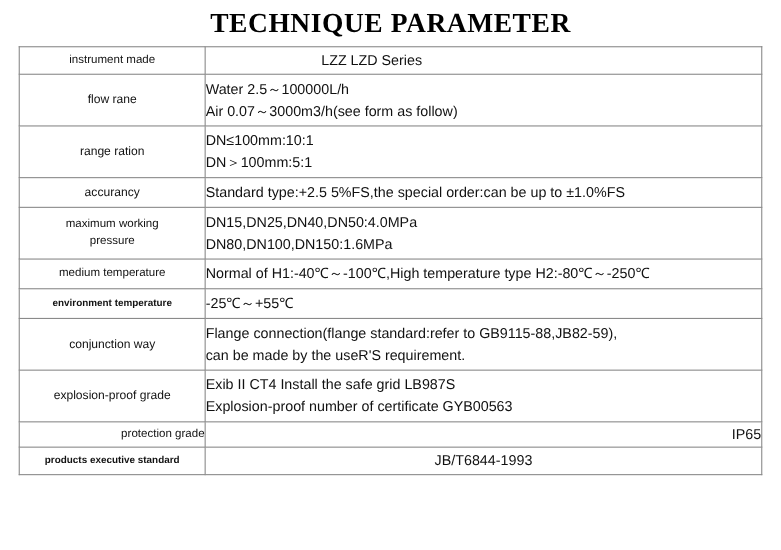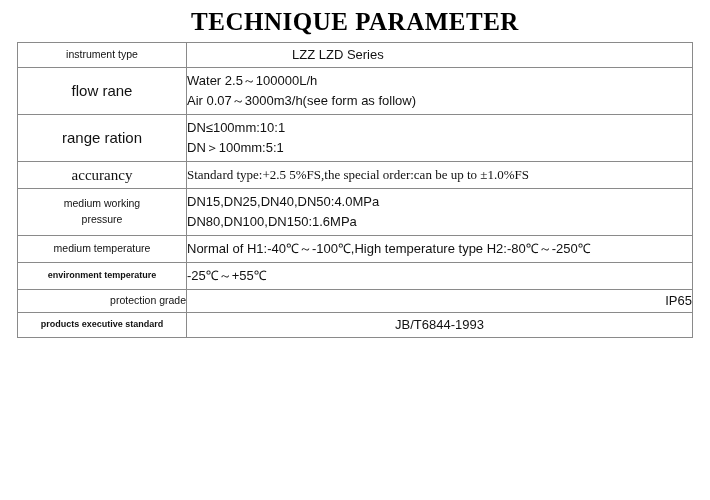--- a/index.html
+++ b/index.html
@@ -37,21 +37,21 @@
     table-layout: fixed;
   }
   table.param td {
     border: 1px solid #8a8a8a;
     vertical-align: middle;
     padding: 0;
   }
   td.label {
     width: 168px;
     text-align: center;
-    font-size: 15px;
+    font-size: 11px;
     color: #111;
     padding: 2px 2px;
     line-height: 1.5;
   }
   td.label.small {
     font-size: 10.5px;
   }
   td.label.xsmall {
     font-size: 9px;
     font-weight: bold;
@@ -65,42 +65,42 @@
   td.value .line {
     display: block;
     white-space: nowrap;
   }
   td.value .line.indent {
     padding-left: 105px;
   }
   .row-1 td { height: 24px; }
   .row-2 td { height: 46px; }
   .row-3 td { height: 46px; }
-  .row-4 td { height: 26px; font-family: Liberation Serif, serif; }
+  .row-4 td { height: 26px; }
   .row-5 td { height: 46px; }
   .row-6 td { height: 26px; }
   .row-7 td { height: 26px; }
   .row-8 td { height: 46px; }
   .row-9 td { height: 46px; }
   .row-10 td { height: 22px; text-align: right; }
   .row-11 td { height: 24px; }
   .row-12 td { height: 24px; text-align: center; }
 </style>
 </head>
 <body>
 
 <div class="page">
 
   <div class="title">TECHNIQUE PARAMETER</div>
 
   <table class="param">
     <tbody>
 
       <tr class="row-1">
-        <td class="label small">instrument type</td>
+        <td class="label small">instrument made</td>
         <td class="value">
           <span class="line indent">LZZ    LZD   Series</span>
         </td>
       </tr>
 
       <tr class="row-2">
         <td class="label">flow rane</td>
         <td class="value">
           <span class="line">Water 2.5～100000L/h</span>
           <span class="line">Air 0.07～3000m3/h(see form as follow)</span>
@@ -117,21 +117,21 @@
 
       <tr class="row-4">
         <td class="label">accurancy</td>
         <td class="value">
           <span class="line">Standard type:+2.5 5%FS,the special order:can be up to ±1.0%FS</span>
         </td>
       </tr>
 
       <tr class="row-5">
         <td class="label small">
-          <div>medium working</div>
+          <div>maximum working</div>
           <div>pressure</div>
         </td>
         <td class="value">
           <span class="line">DN15,DN25,DN40,DN50:4.0MPa</span>
           <span class="line">DN80,DN100,DN150:1.6MPa</span>
         </td>
       </tr>
 
       <tr class="row-6">
         <td class="label small">medium temperature</td>
@@ -140,21 +140,35 @@
         </td>
       </tr>
 
       <tr class="row-7">
         <td class="label xsmall">environment temperature</td>
         <td class="value">
           <span class="line">-25℃～+55℃</span>
         </td>
       </tr>
 
+      <tr class="row-8">
+        <td class="label">conjunction way</td>
+        <td class="value">
+          <span class="line">Flange connection(flange standard:refer to GB9115-88,JB82-59),</span>
+          <span class="line">can be made by the useR'S requirement.</span>
+        </td>
+      </tr>
 
+      <tr class="row-9">
+        <td class="label">explosion-proof grade</td>
+        <td class="value">
+          <span class="line">Exib II CT4 Install the safe grid LB987S</span>
+          <span class="line">Explosion-proof number of certificate GYB00563</span>
+        </td>
+      </tr>
 
       <tr class="row-10">
         <td class="label small">protection grade</td>
         <td class="value">
           <span class="line">IP65</span>
         </td>
       </tr>
 
 
       <tr class="row-12">

